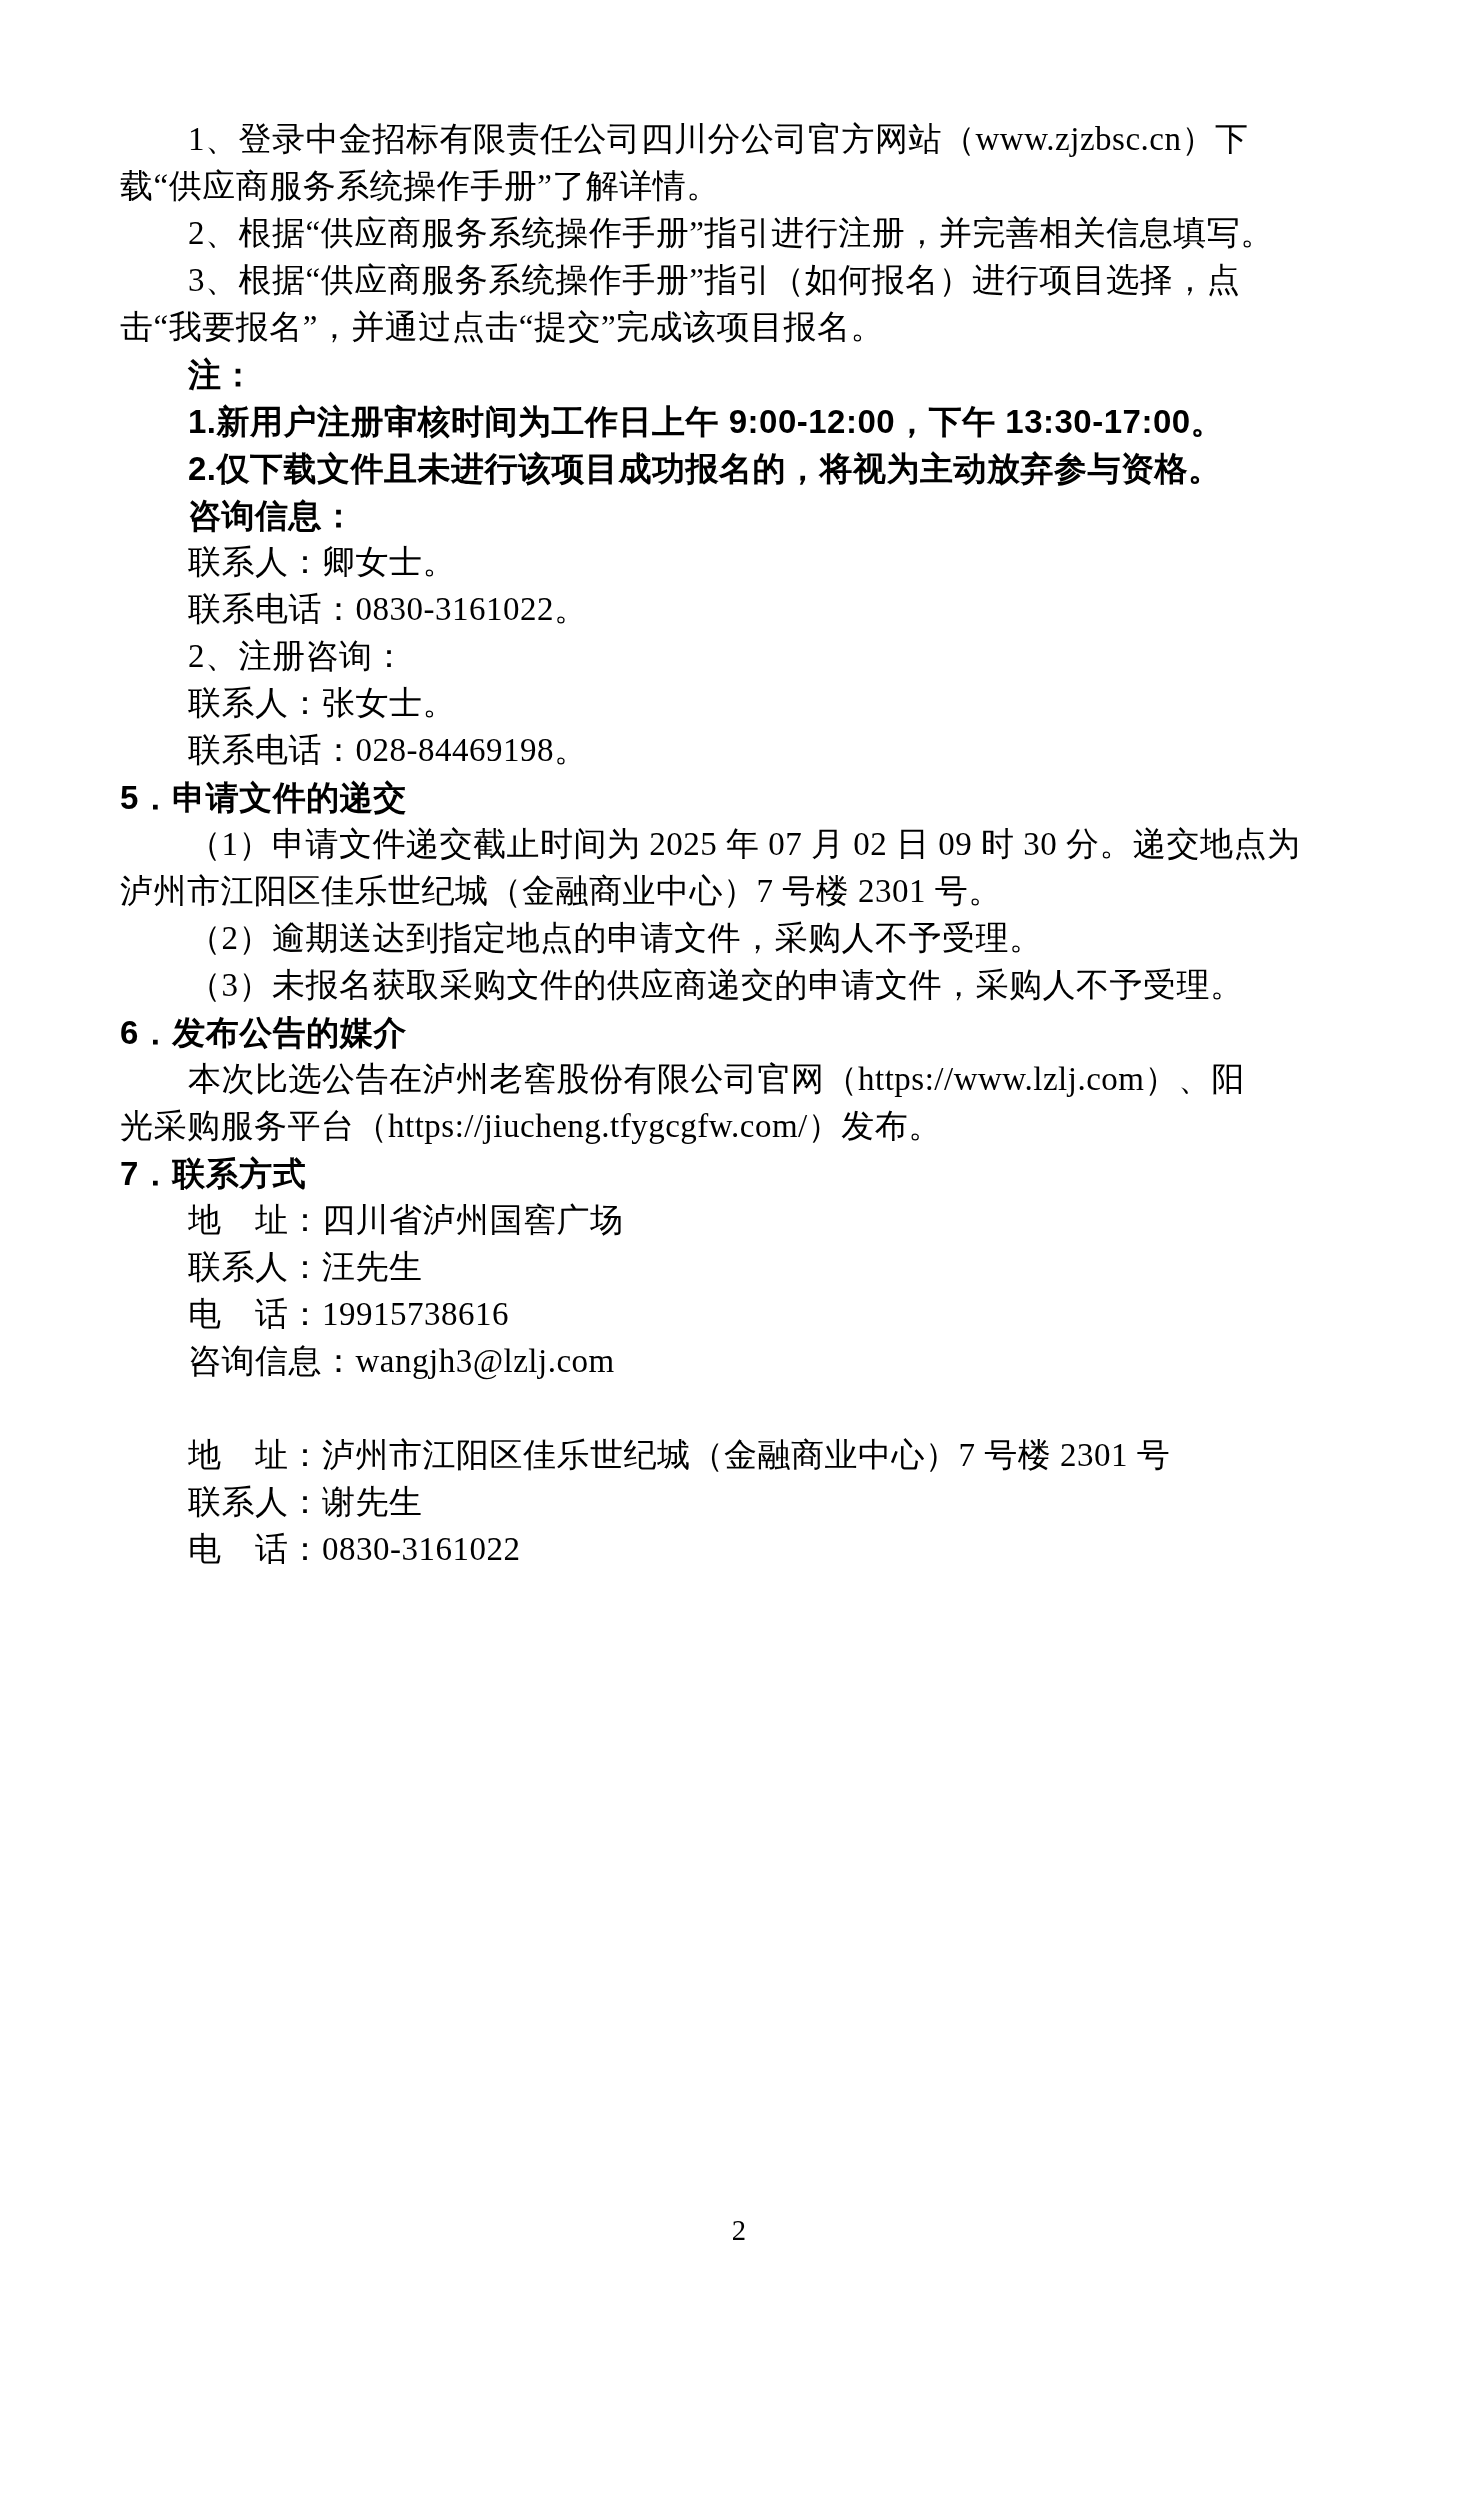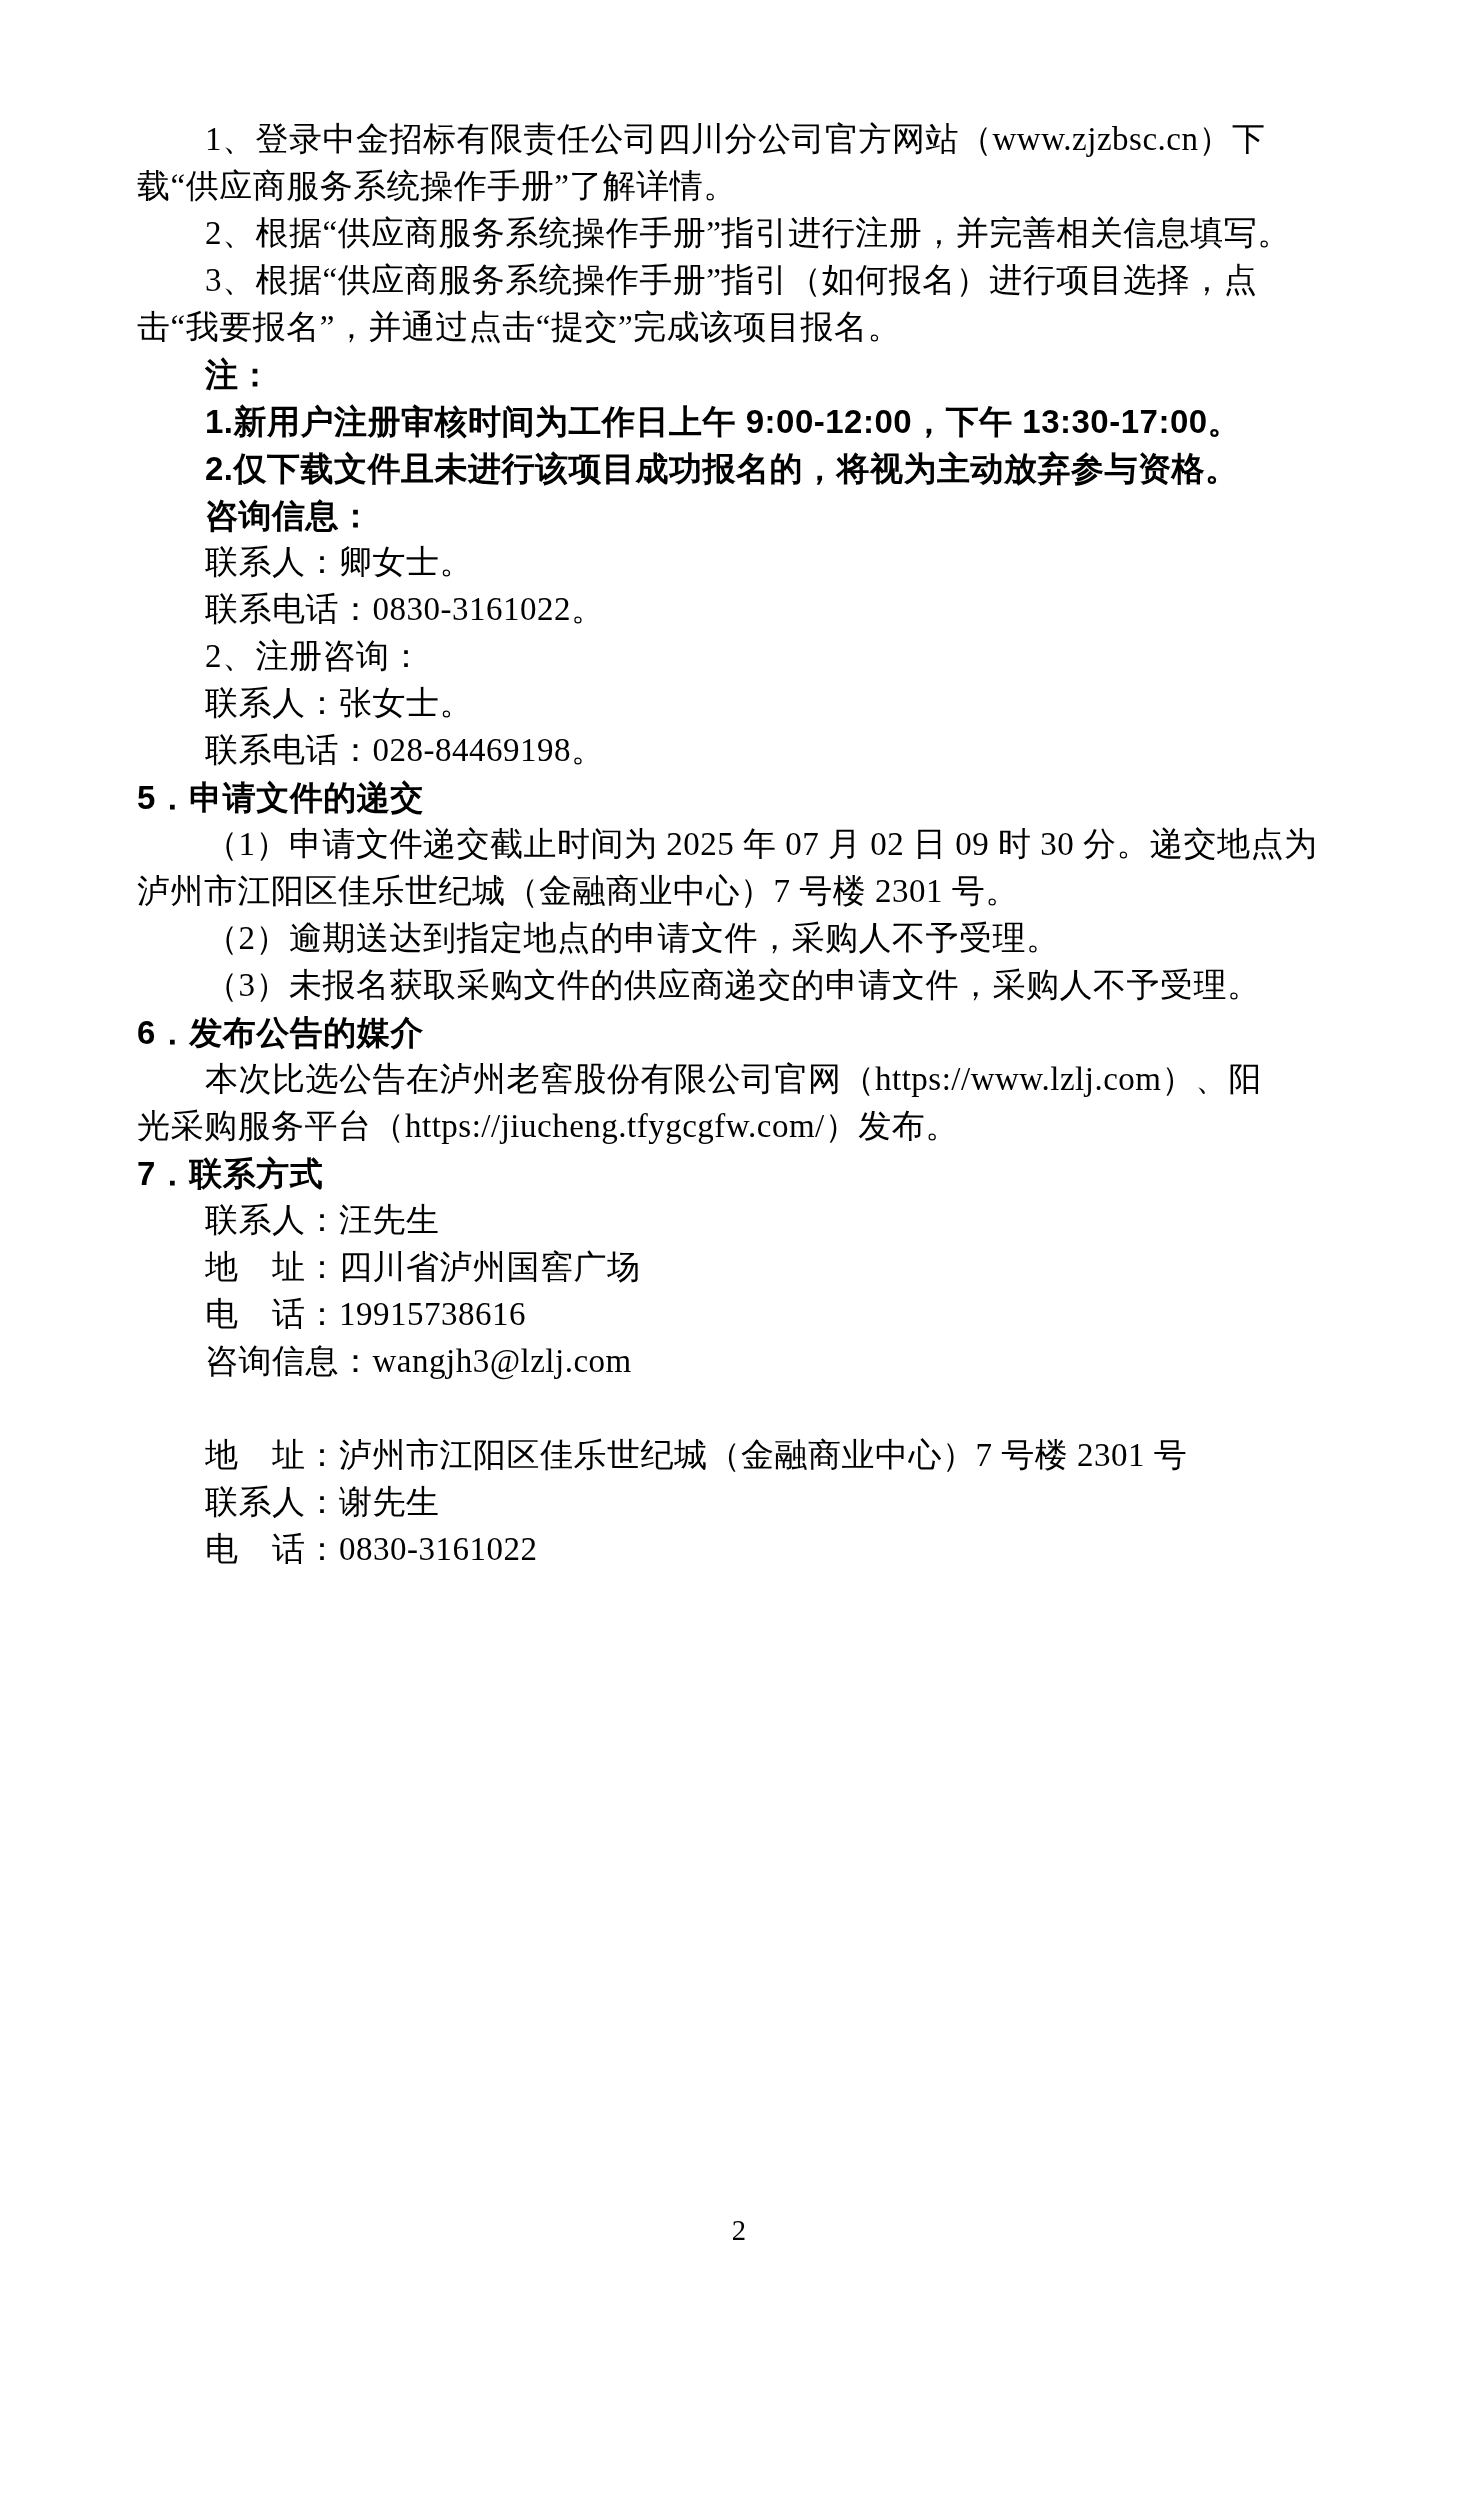--- a/index.html
+++ b/index.html
@@ -27,21 +27,20 @@
     left: 120px;
     top: 116px;
     width: 1290px;
     font-size: 33px;
     line-height: 47px;
     letter-spacing: 0.5px;
   }
   .line {
     white-space: nowrap;
     height: 47px;
-    margin-left: 17px;
   }
   .line.indent {
     padding-left: 68px;
   }
   .line.hei {
     font-weight: 700;
     font-family: "Liberation Sans", "DejaVu Sans", sans-serif;
     letter-spacing: 0.5px;
   }
   .u {
@@ -79,22 +78,22 @@
       <div class="line indent"><span class="">联系电话：028-84469198。</span></div>
       <div class="line hei"><span class="">5．申请文件的递交</span></div>
       <div class="line indent"><span class="">（1）申请文件递交截止时间为 </span><span class="u">2025</span><span class=""> 年 </span><span class="u">07</span><span class=""> 月 </span><span class="u">02</span><span class=""> 日 </span><span class="u">09</span><span class=""> 时 </span><span class="u">30</span><span class=""> 分。递交地点为</span></div>
       <div class="line"><span class="u">泸州市江阳区佳乐世纪城（金融商业中心）7 号楼 2301 号</span><span class="">。</span></div>
       <div class="line indent"><span class="">（2）逾期送达到指定地点的申请文件，采购人不予受理。</span></div>
       <div class="line indent"><span class="">（3）未报名获取采购文件的供应商递交的申请文件，采购人不予受理。</span></div>
       <div class="line hei"><span class="">6．发布公告的媒介</span></div>
       <div class="line indent"><span class="">本次比选公告在泸州老窖股份有限公司官网（https://www.lzlj.com）、阳</span></div>
       <div class="line"><span class="">光采购服务平台（https://jiucheng.tfygcgfw.com/）发布。</span></div>
       <div class="line hei"><span class="">7．联系方式</span></div>
+      <div class="line indent"><span class="">地　址：</span><span class="u">四川省泸州国窖广场</span></div>
       <div class="line indent"><span class="">联系人：</span><span class="u">汪先生</span></div>
-      <div class="line indent"><span class="">地　址：</span><span class="u">四川省泸州国窖广场</span></div>
       <div class="line indent"><span class="">电　话：</span><span class="u">19915738616</span></div>
       <div class="line indent"><span class="">咨询信息：</span><span class="u">wangjh3@lzlj.com</span></div>
       <div class="line">&nbsp;</div>
       <div class="line indent"><span class="">地　址：</span><span class="u">泸州市江阳区佳乐世纪城（金融商业中心）7 号楼 2301 号</span></div>
       <div class="line indent"><span class="">联系人：</span><span class="u">谢先生</span></div>
       <div class="line indent"><span class="">电　话：</span><span class="u">0830-3161022</span></div>
     </div>
   <div class="page-number">2</div>
 </div>
 

